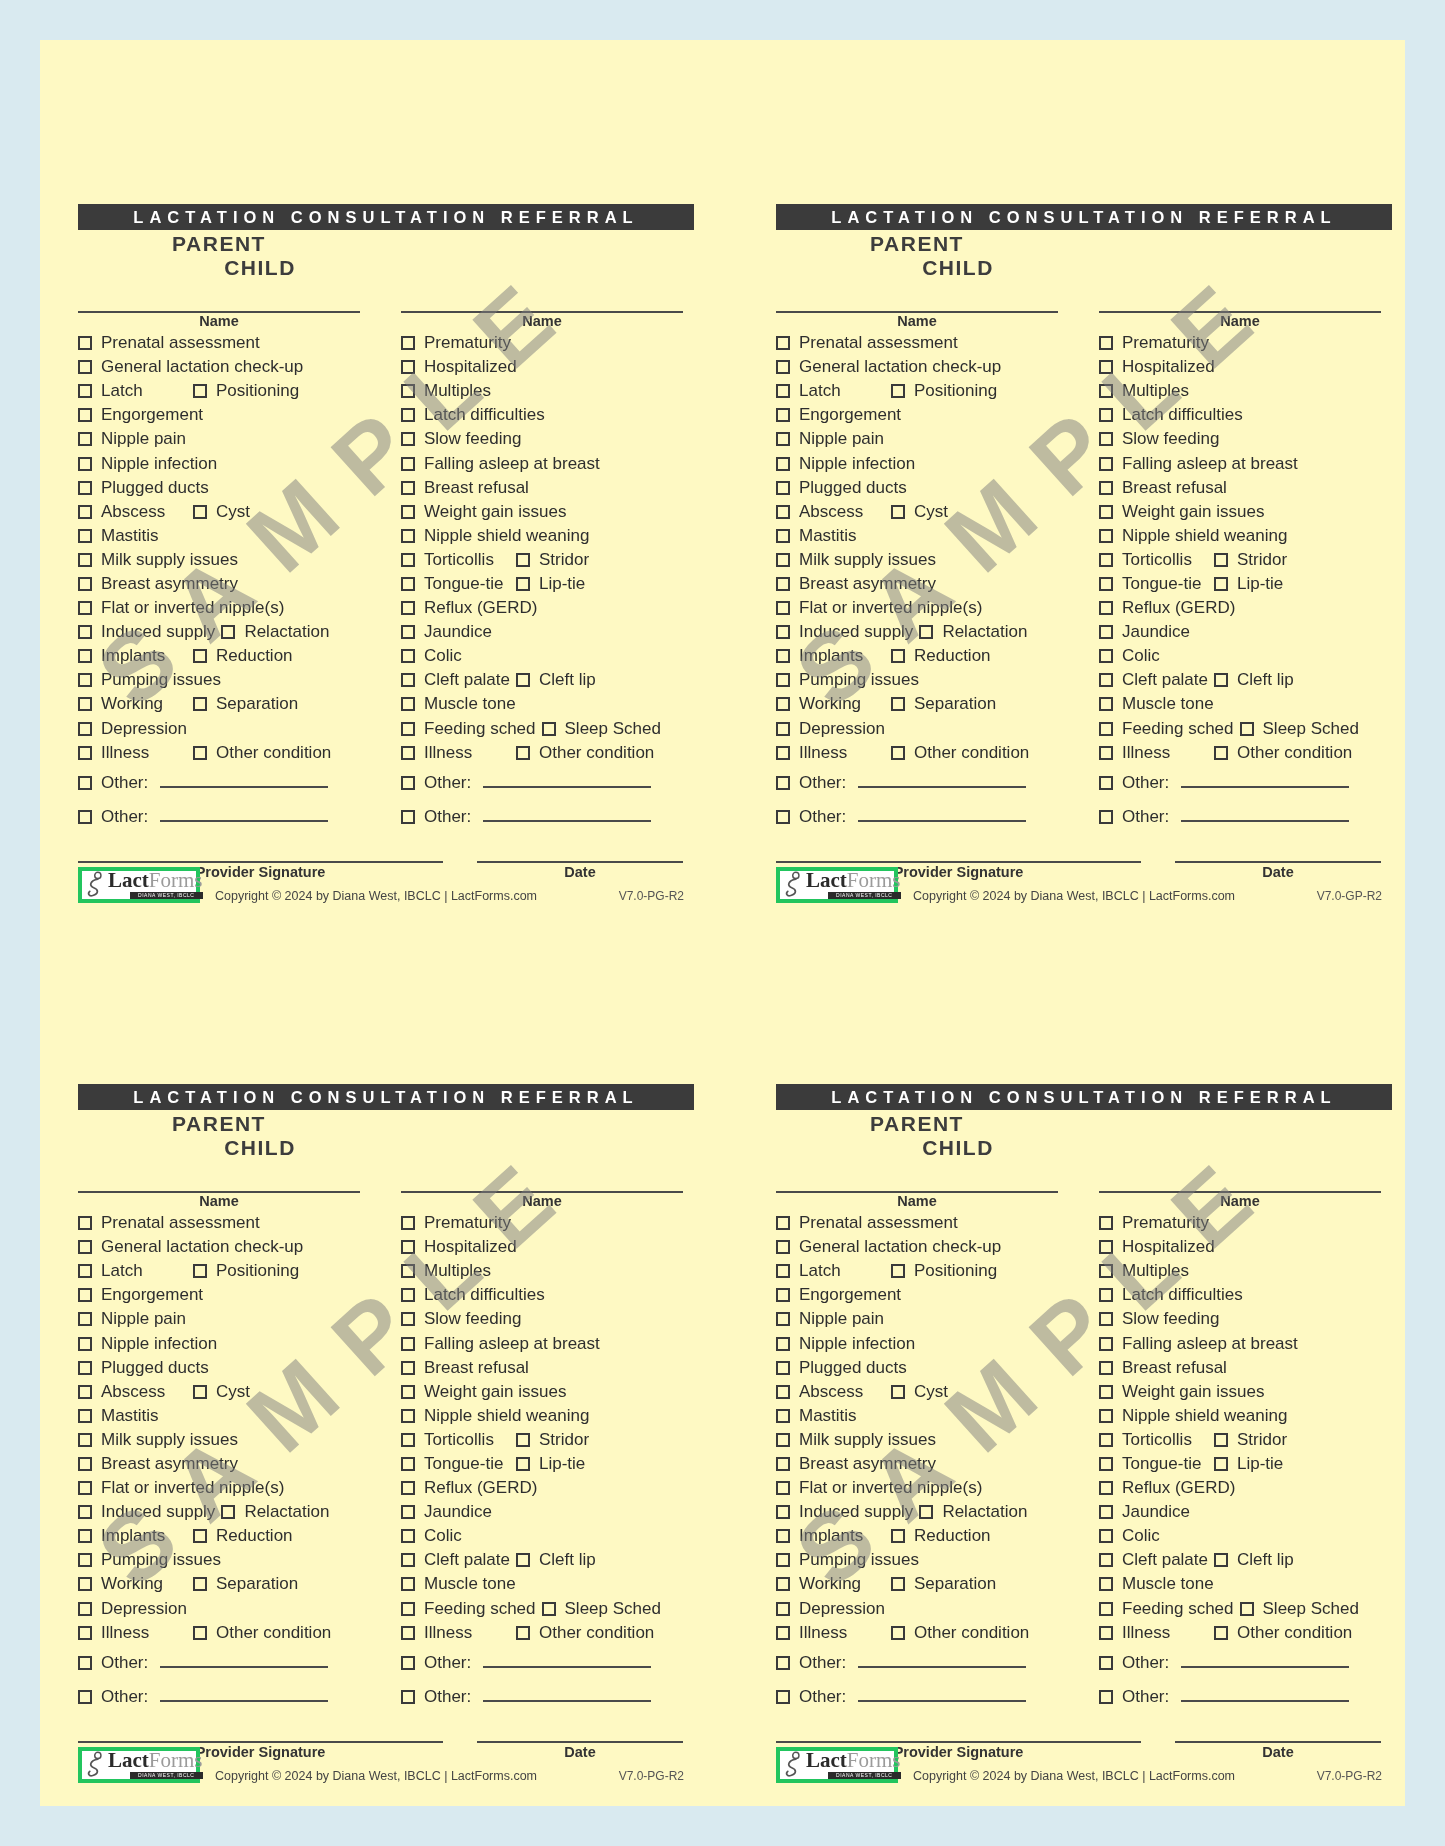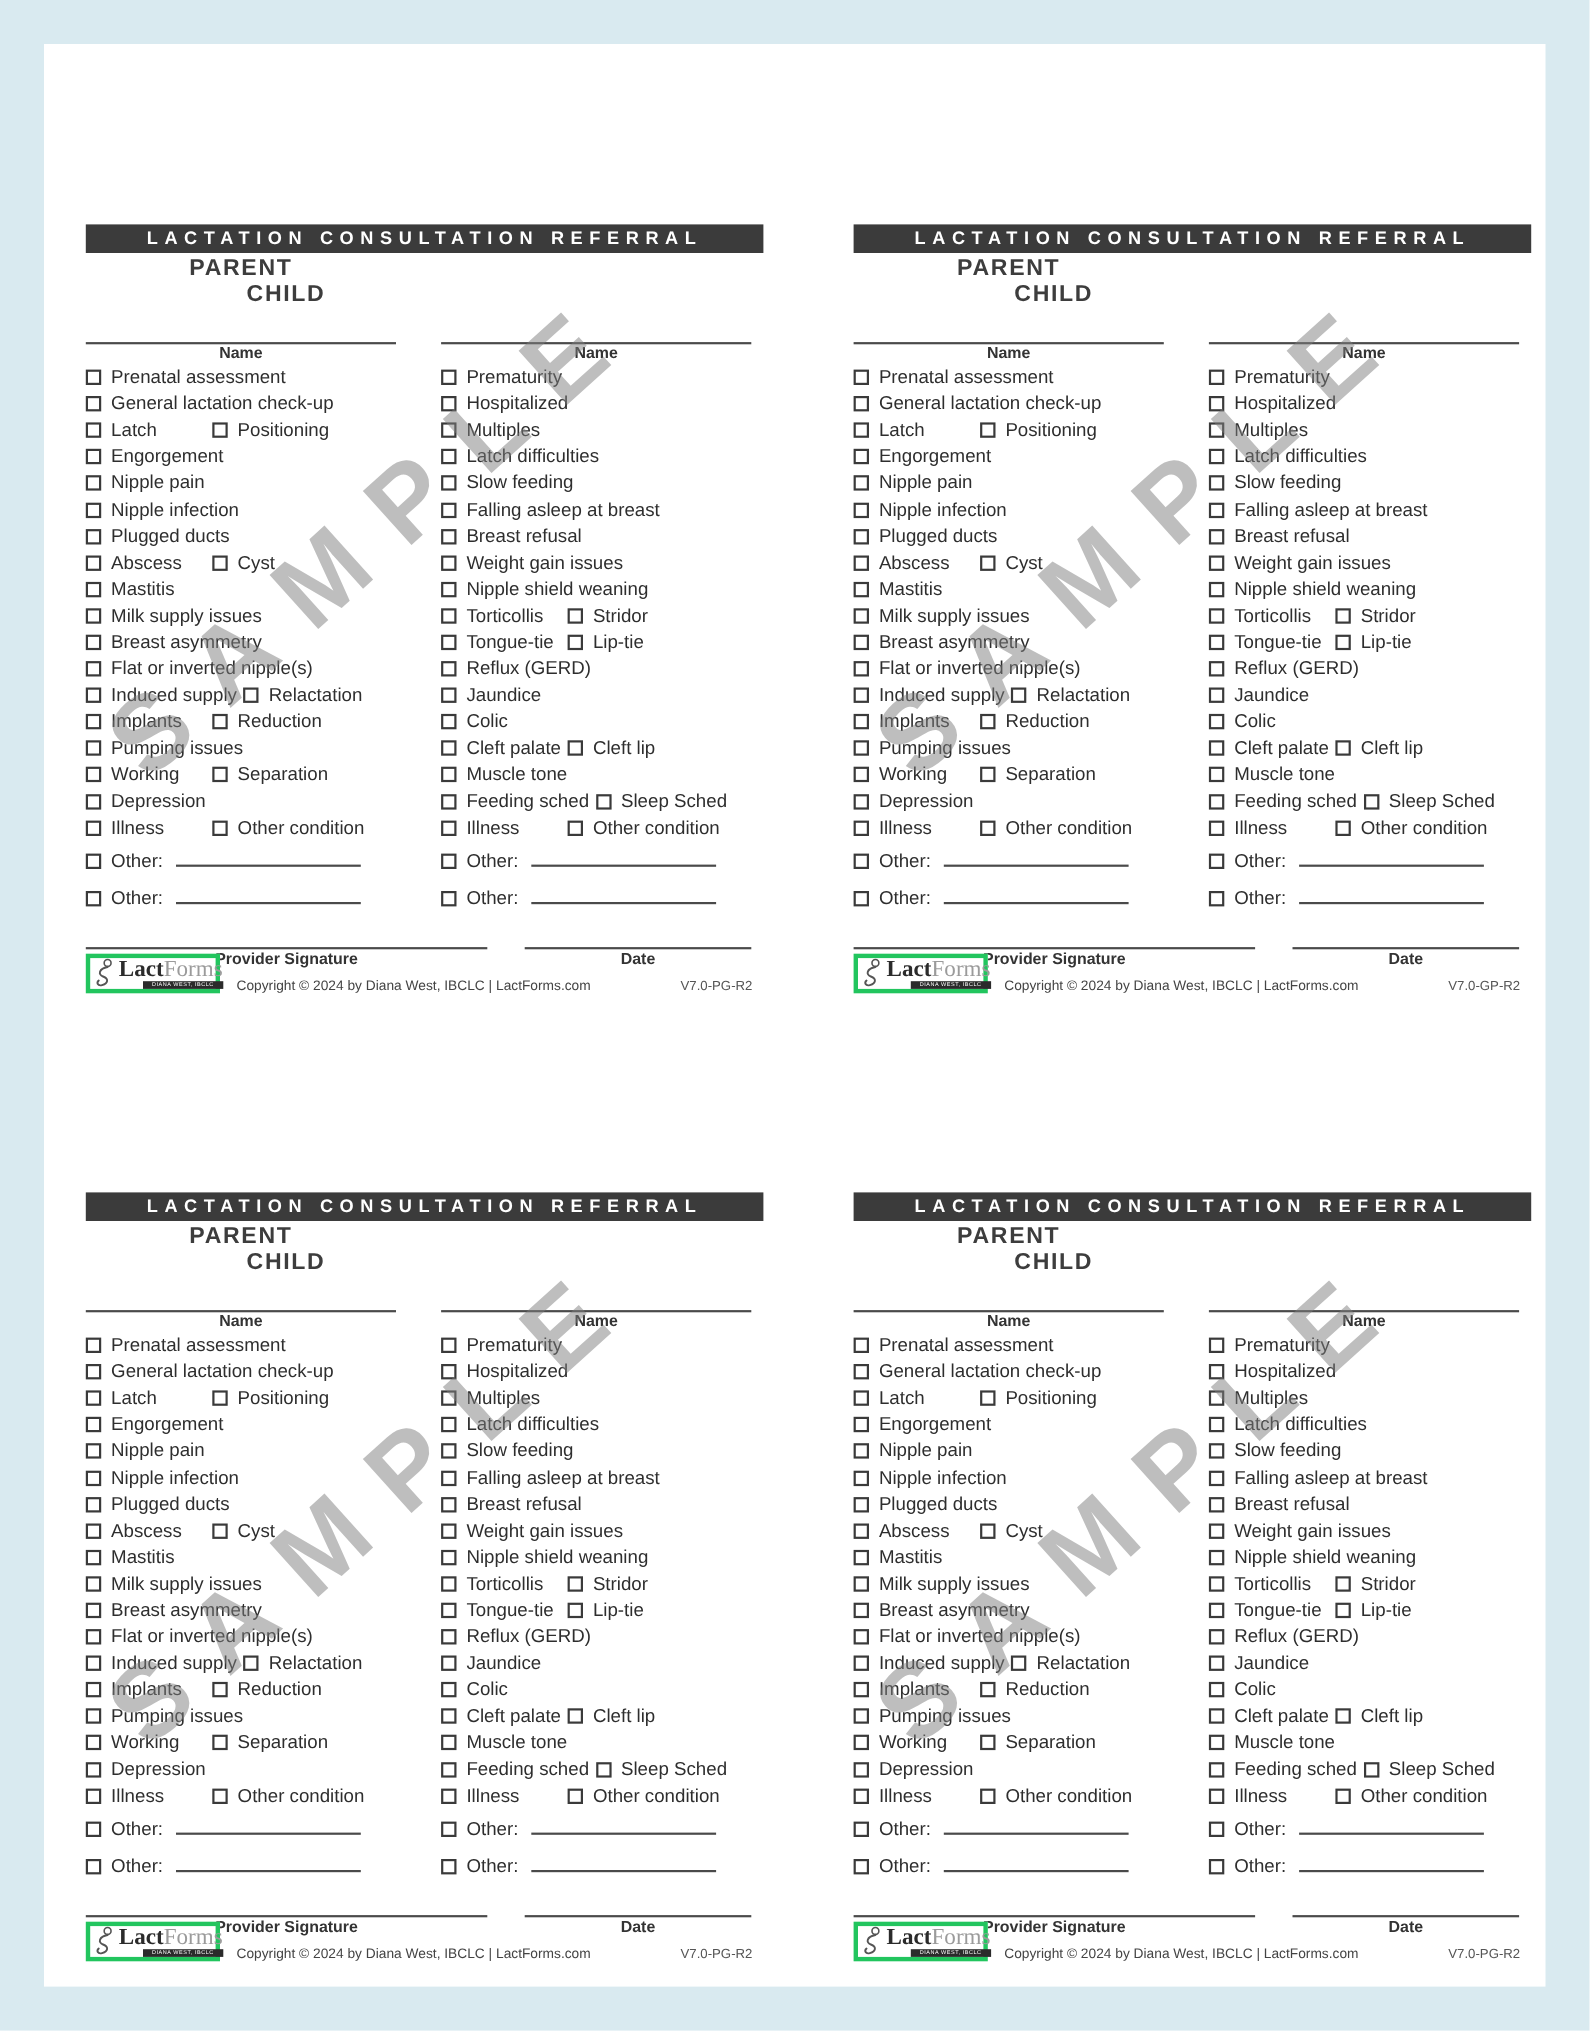--- a/index.html
+++ b/index.html
@@ -6,21 +6,21 @@
   body{
     width:1445px;height:1846px;
     background:#d9eaf0;
     font-family:"Liberation Sans","DejaVu Sans",sans-serif;
     position:relative;overflow:hidden;
     -webkit-font-smoothing:antialiased;
   }
   .paper{
     position:absolute;left:40px;top:40px;
     width:1365px;height:1766px;
-    background:#ffffff;
+    background:#fef9c3;
   }
   .form{
     position:absolute;width:616px;height:694px;
   }
   .form.slot0{left:38px;top:164px;}
   .form.slot1{left:736px;top:164px;}
   .form.slot2{left:38px;top:1044px;}
   .form.slot3{left:736px;top:1044px;}
 
   .title-bar{

